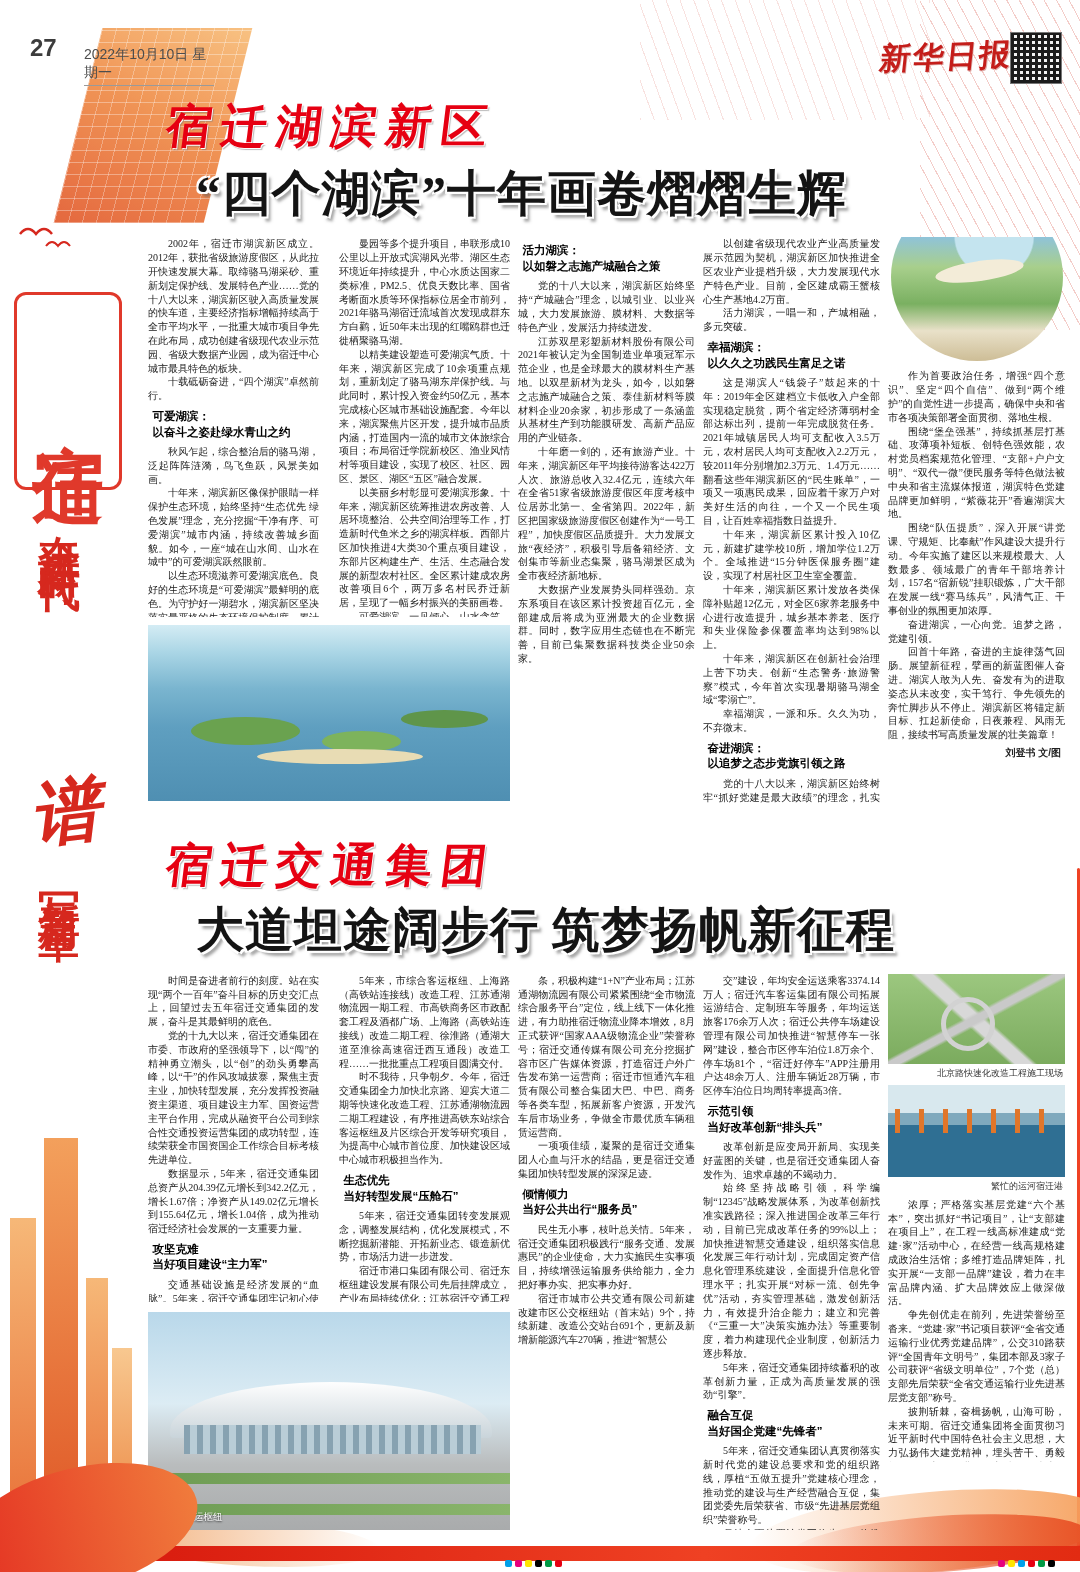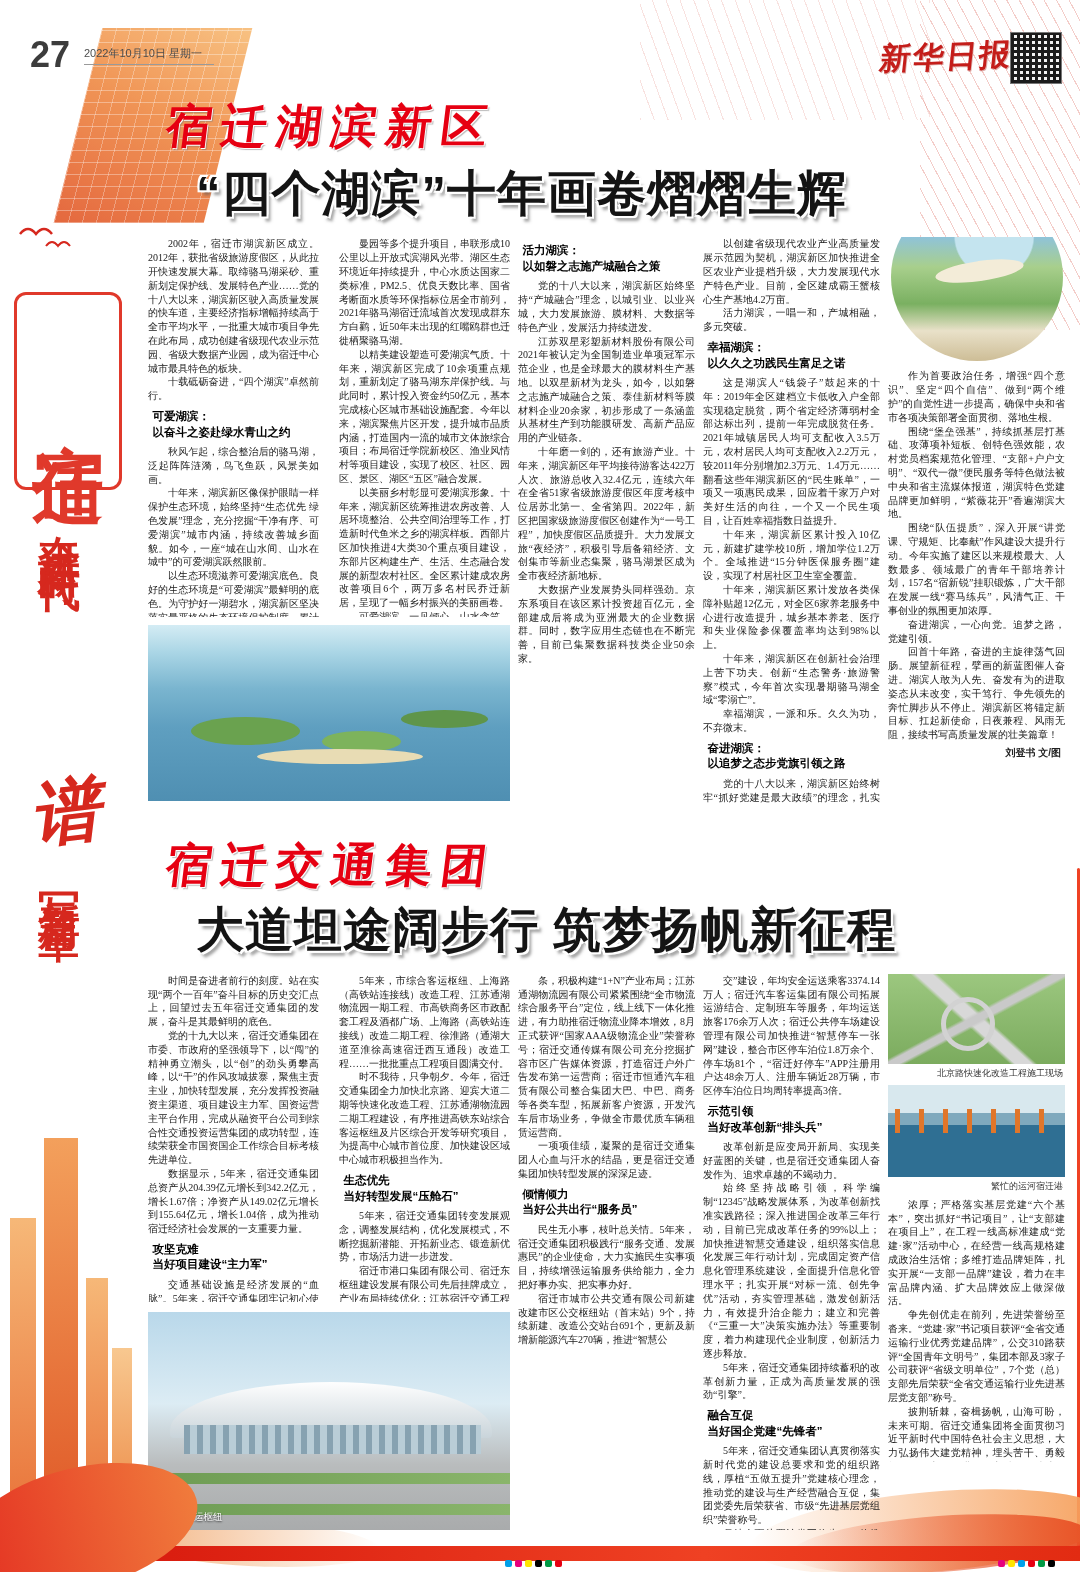--- a/index.html
+++ b/index.html
@@ -9,22 +9,22 @@
   .corner-art{position:absolute;left:78px;top:28px;width:150px;height:195px;
     background:linear-gradient(205deg,#f8bc76 0%,#ef8a44 45%,#e2582a 100%);
     transform:skewX(-14deg);opacity:.9;}
   .corner-art::after{content:"";position:absolute;inset:0;
     background:repeating-linear-gradient(0deg,rgba(255,255,255,.35) 0 1px,transparent 1px 12px),
                repeating-linear-gradient(90deg,rgba(255,255,255,.3) 0 1px,transparent 1px 14px);}
   .fan-top{position:absolute;left:920px;top:0;width:160px;height:330px;
     background:repeating-linear-gradient(62deg,rgba(214,74,60,.28) 0 1px,transparent 1px 11px);}
   .fan-top2{position:absolute;left:640px;top:0;width:290px;height:120px;
     background:repeating-linear-gradient(70deg,rgba(214,74,60,.16) 0 1px,transparent 1px 13px);}
-  .pageno{position:absolute;left:30px;top:34px;font-size:36px;font-weight:700;color:#3c3c3c;z-index:3;}
-  .pagedate{position:absolute;left:84px;top:46px;font-size:11px;color:#4d4d4d;z-index:3;
+  .pageno{position:absolute;left:30px;top:34px;font-size:24px;font-weight:700;color:#3c3c3c;z-index:3;}
+  .pagedate{position:absolute;left:84px;top:46px;font-size:14px;color:#4d4d4d;z-index:3;
     border-bottom:1px solid #9a9a9a;padding-bottom:3px;width:130px;}
   .masthead{position:absolute;left:880px;top:36px;font-size:31px;font-weight:900;color:#c41d1a;z-index:3;
     font-family:"Liberation Serif","DejaVu Serif",serif;transform:skewX(-8deg) rotate(-2deg);
     letter-spacing:2px;text-shadow:1px 1px 0 rgba(160,30,20,.35);}
   .qr{position:absolute;left:1010px;top:32px;width:50px;height:50px;border:1px solid #777;z-index:3;
     background-image:repeating-linear-gradient(0deg,#1b1b1b 0 3px,transparent 3px 6px),
                      repeating-linear-gradient(90deg,#1b1b1b 0 3px,#f2f2f2 3px 6px);}
   
   .sidebar{position:absolute;left:0;top:0;width:140px;height:1572px;z-index:2;}
   .birds{position:absolute;left:16px;top:212px;}
@@ -46,21 +46,21 @@
   .b4{left:112px;width:20px;height:170px;background:linear-gradient(180deg,#f8c890,#ec8a46);}
   .sky-swoosh{position:absolute;left:-40px;bottom:-30px;width:240px;height:120px;border-radius:50%;
     background:linear-gradient(90deg,#e43022,#f07b3c);transform:rotate(-14deg);}
   
   .main{position:absolute;left:148px;top:0;width:918px;height:1572px;z-index:1;}
   .kicker{font-weight:900;color:#e60012;font-family:"Liberation Serif","DejaVu Serif",serif;
     transform:skewX(-7deg);letter-spacing:9px;
     text-shadow:1px 1px 0 #fff,2px 2px 1px rgba(120,120,120,.5);}
   .k1{margin:96px 0 0 18px;font-size:46px;}
   .headline{font-weight:900;color:#141414;letter-spacing:1px;line-height:1.05;
-    text-shadow:-2px -2px 0 #fff,2px -2px 0 #fff,-2px 2px 0 #fff,2px 2px 0 #fff,4px 5px 3px rgba(90,90,90,.55);}
+    text-shadow:-2px -2px 0 #fff,2px -2px 0 #fff,-2px 2px 0 #fff,2px 2px 0 #fff,4px 5px 3px rgba(90,90,90,.55);font-family:Liberation Serif, serif;}
   .h1a{margin:10px 0 0 48px;font-size:49px;}
   .body-row{display:flex;gap:8px;margin-top:18px;}
   .col{width:177px;overflow:hidden;}
   .para{font-family:"Liberation Serif","DejaVu Serif",serif;font-size:10px;line-height:1.38;
     text-align:justify;text-indent:2em;margin:0;color:#202020;}
   .subhead{font-weight:700;font-size:11.5px;line-height:1.35;margin:6px 0 5px;color:#000;padding-left:.4em;}
   .credit{font-size:10px;font-weight:700;text-align:right;margin-top:4px;padding-right:4px;}
   .credit2{font-size:10px;font-weight:700;text-align:center;margin-top:2px;}
   .leftgroup{width:362px;display:flex;flex-direction:column;}
   .cols2{display:flex;gap:20px;}

